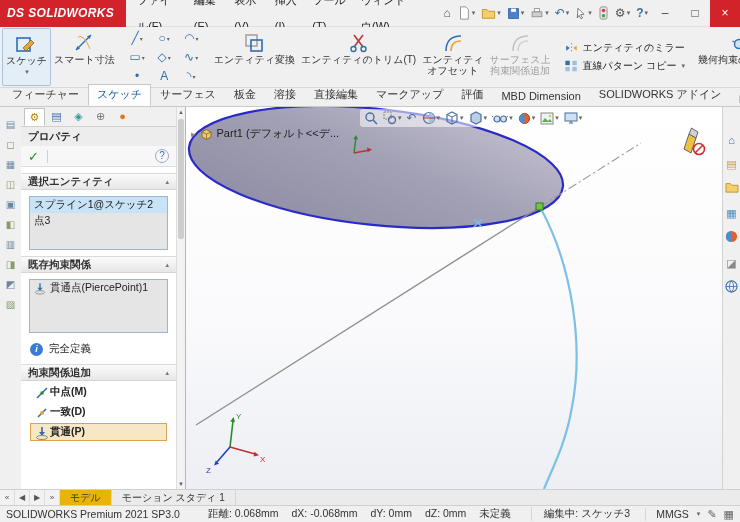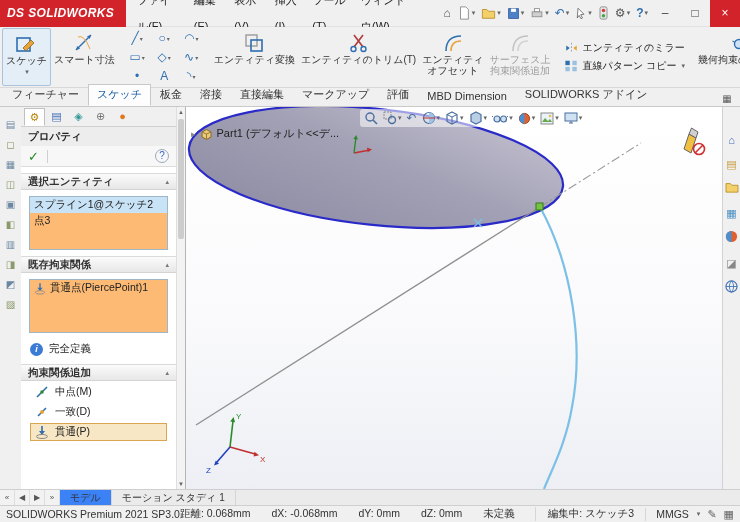--- a/index.html
+++ b/index.html
@@ -54,28 +54,28 @@
   .pm-tabs{height:20px;background:#f0f0f0;display:flex;align-items:flex-end;padding-left:3px;gap:1px;border-bottom:1px solid #d0d0d0;}
   .pm-tab{width:21px;height:18px;text-align:center;line-height:17px;font-size:11px;}
   .pm-tab.active{background:#fff;border:1px solid #c0c0c0;border-bottom-color:#fff;}
   .pm-title{height:19px;background:#ededed;font-weight:bold;padding:3px 7px 0;color:#222;}
   .pm-hdr{height:21px;display:flex;align-items:center;padding:0 7px;border-bottom:1px solid #dcdcdc;background:#f7f7f7;}
   .ok-check{color:#1d8a1d;font-weight:bold;font-size:13px;}
   .hdr-div{width:1px;height:13px;background:#cfcfcf;margin:0 8px;}
   .help-q{margin-left:auto;width:14px;height:14px;border:1px solid #9ab;border-radius:50%;color:#36c;text-align:center;line-height:12px;font-size:10px;}
   .section-h{height:17px;background:linear-gradient(#fbfbfb,#e7e7e7);border-top:1px solid #dadada;border-bottom:1px solid #d4d4d4;display:flex;align-items:center;padding:0 7px;font-weight:bold;color:#333;margin-top:6px;}
   .section-h .col{margin-left:auto;font-size:7px;color:#777;}
-  .listbox{margin:6px 8px 2px;border:1px solid #9fb6c9;background:#fdba74;overflow:hidden;}
+  .listbox{margin:6px 8px 2px;border:1px solid #9fb6c9;background:#e5e5e5;overflow:hidden;}
   .lb1{height:54px;} .lb2{height:54px;}
   .li{padding:1px 4px;height:16px;display:flex;align-items:center;gap:4px;white-space:nowrap;}
   .li.selected{background:#c8e2f6;}
   .info-row{display:flex;align-items:center;gap:6px;padding:7px 9px 2px;}
   .info-badge{width:13px;height:13px;border-radius:50%;background:#3a7bd5;color:#fff;font-size:9px;font-weight:bold;font-style:italic;text-align:center;line-height:13px;}
   .addrel{margin-top:2px;}
-  .addrel-btn{display:flex;align-items:center;gap:5px;margin:2px 9px;padding:1px 3px;height:18px;border:1px solid transparent;white-space:nowrap;}
+  .addrel-btn{display:flex;align-items:flex-start;margin:2px 9px;padding:1px 3px;height:18px;border:1px solid transparent;white-space:nowrap;font-weight:bold;}
   .addrel-btn.pressed{background:#f7e7c4;border-color:#d9a54e;}
   .icbox{width:16px;height:16px;display:flex;align-items:center;justify-content:center;}
   .pm-scroll{position:absolute;right:0;top:0;bottom:0;width:9px;background:#f3f3f3;border-left:1px solid #dedede;display:flex;flex-direction:column;justify-content:space-between;align-items:center;font-size:6px;color:#666;padding:2px 0;}
   .pm-thumb{position:absolute;top:12px;right:1px;width:6px;height:120px;background:#cdcdcd;border-radius:2px;}
 
   
   .viewport{flex:1;position:relative;background:linear-gradient(180deg,#ffffff 0%,#fafafc 55%,#edeff4 100%);overflow:hidden;}
   .scene{position:absolute;left:0;top:0;}
   .hud{position:absolute;top:2px;left:174px;display:flex;align-items:center;gap:3px;background:rgba(255,255,255,.55);padding:1px 3px;border-radius:3px;}
   .hicon{display:flex;align-items:center;padding:1px;}
@@ -83,25 +83,25 @@
   .flyout{color:#8a8a8a;font-size:9px;}
 
   
   .taskpane{width:18px;background:#f0f0f0;border-left:1px solid #d2d2d2;display:flex;flex-direction:column;align-items:center;padding-top:26px;gap:10px;}
   .tp{font-size:11px;line-height:14px;}
 
   
   .doctabs{position:absolute;top:489px;left:0;width:100%;height:16px;background:#ebebeb;border-top:1px solid #cfcfcf;display:flex;align-items:stretch;font-size:10px;}
   .navbtn{width:15px;text-align:center;line-height:15px;color:#555;font-size:8px;border-right:1px solid #ddd;background:#f2f2f2;}
   .dtab{padding:0 10px;line-height:15px;color:#333;border-right:1px solid #d5d5d5;white-space:nowrap;}
-  .dtab.active{background:#3b82f6;}
+  .dtab.active{background:#eab308;}
 
   
   .statusbar{position:absolute;top:505px;left:0;width:100%;height:17px;background:#f0f0f0;border-top:1px solid #cfcfcf;display:flex;align-items:center;font-size:10.5px;color:#333;padding:0 6px;white-space:nowrap;}
-  .sb-dims{display:flex;gap:21px;text-align:right;}
+  .sb-dims{display:flex;gap:13px;margin-left:28px;text-align:right;}
   .sb-edit{margin-left:20px;border-left:1px solid #d6d6d6;padding-left:12px;}
   .sb-right{margin-left:auto;display:flex;align-items:center;gap:7px;border-left:1px solid #d6d6d6;padding-left:10px;}
   .sb-ico{color:#666;font-size:11px;}
 </style>
 </head>
 <body>
 
 <div class="app">
 
   <div class="menubar">
@@ -310,20 +310,21 @@
         </span>
       <span>幾何拘束の表示/削除</span>
 
     </div>
 
   </div>
 
   <div class="tabrow">
     <span class="ctab">フィーチャー</span>
     <span class="ctab active">スケッチ</span>
+    <span class="ctab">サーフェス</span>
     <span class="ctab">板金</span>
     <span class="ctab">溶接</span>
     <span class="ctab">直接編集</span>
     <span class="ctab">マークアップ</span>
     <span class="ctab">評価</span>
     <span class="ctab">MBD Dimension</span>
     <span class="ctab">SOLIDWORKS アドイン</span>
     <span class="docctrl">
       <span>▦</span>
 

